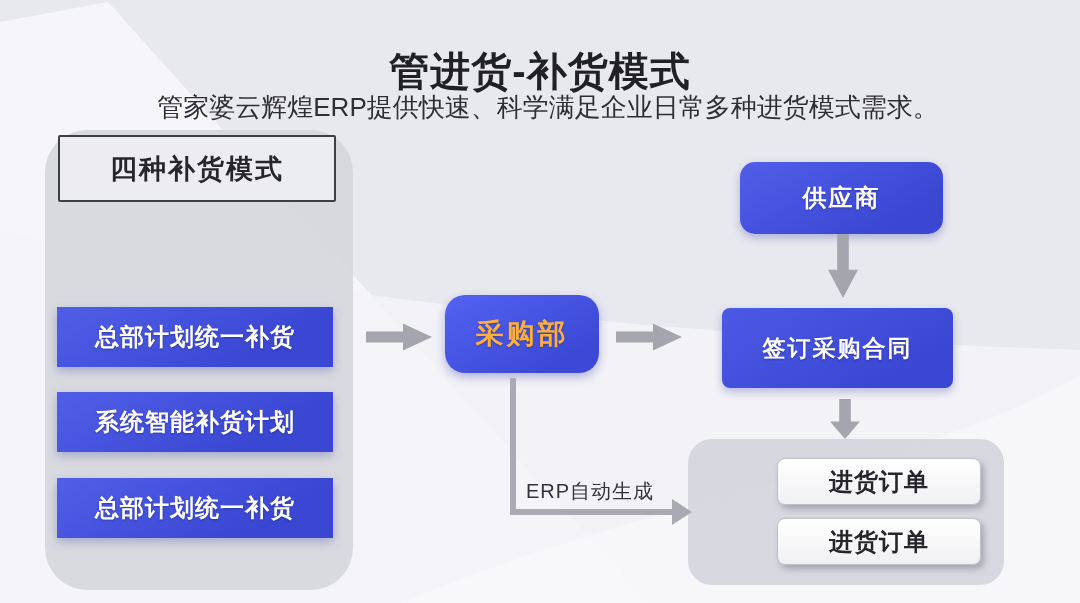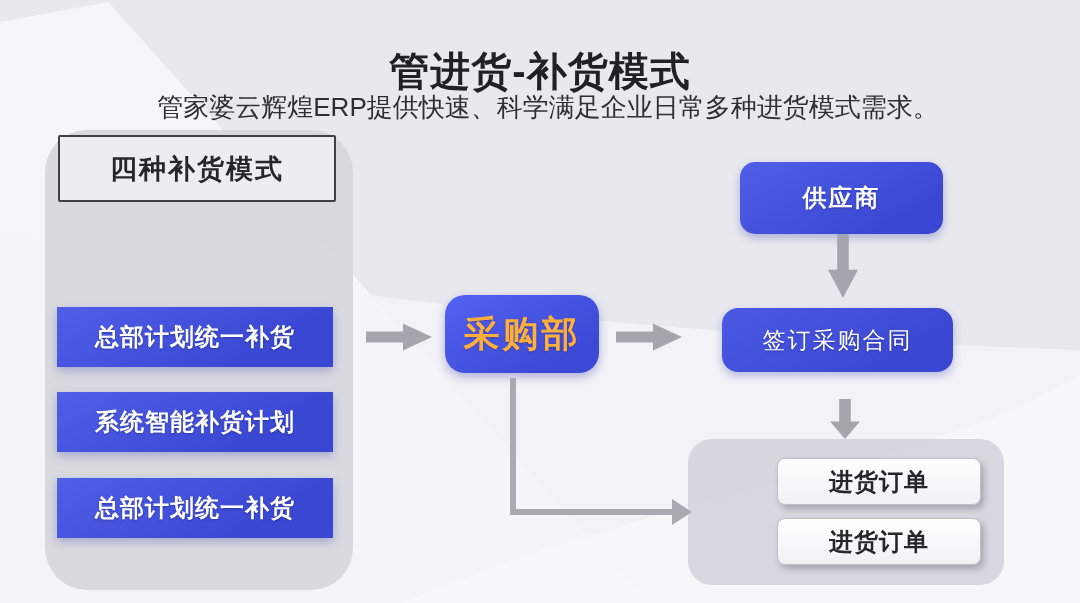--- a/index.html
+++ b/index.html
@@ -53,37 +53,37 @@
   .arrow-into-purchasing{left:366px;top:321px;}
   .arrow-to-contract{left:616px;top:321px;}
   .arrow-supplier-down{left:826px;top:234px;width:34px;height:64px;}
   .arrow-contract-down{left:828px;top:399px;width:34px;height:40px;}
   
   .purchasing{
     position:absolute;left:445px;top:295px;width:154px;height:78px;z-index:2;
     background:linear-gradient(150deg,#5262f2 0%,#3c49d6 80%);
     border-radius:20px;box-shadow:0 4px 10px rgba(45,55,160,.35);
     display:flex;align-items:center;justify-content:center;
-    font-size:36px;font-weight:700;color:#ffb03c;letter-spacing:3px;
+    font-size:28px;font-weight:700;color:#ffb03c;letter-spacing:3px;
     text-shadow:0 1px 2px rgba(60,30,0,.3);
   }
   .supplier{
     position:absolute;left:740px;top:162px;width:203px;height:72px;z-index:2;
     background:linear-gradient(150deg,#505ee8 0%,#3a47d2 80%);
     border-radius:15px;box-shadow:0 4px 9px rgba(45,55,160,.30);
     display:flex;align-items:center;justify-content:center;
     font-size:24px;font-weight:700;color:#ffffff;letter-spacing:2px;
     text-shadow:0 1px 2px rgba(10,15,80,.35);
   }
   .contract{
-    position:absolute;left:722px;top:308px;width:231px;height:64px;z-index:2;
+    position:absolute;left:722px;top:308px;width:231px;height:80px;z-index:2;
     background:linear-gradient(150deg,#4b59e4 0%,#3a47d2 80%);
-    border-radius:16px;box-shadow:0 4px 9px rgba(45,55,160,.30);
+    border-radius:8px;box-shadow:0 4px 9px rgba(45,55,160,.30);
     display:flex;align-items:center;justify-content:center;
-    font-size:23px;font-weight:400;color:#ffffff;letter-spacing:2px;
+    font-size:23px;font-weight:700;color:#ffffff;letter-spacing:2px;
     text-shadow:0 1px 2px rgba(10,15,80,.35);
   }
   
   .outputs-panel{
     position:absolute;left:688px;top:439px;width:316px;height:146px;z-index:2;
     background:rgba(206,207,216,.78);border-radius:24px;
   }
   .output-box{
     position:absolute;left:745px;width:202px;height:45px;z-index:3;
     background:linear-gradient(180deg,#ffffff 0%,#f1f1f4 100%);
@@ -136,14 +136,15 @@
   <div class="contract">签订采购合同</div>
   <div class="arrow-down arrow-contract-down"></div>
 
   <div class="outputs-panel"></div>
   <div class="output-box output-1">进货订单</div>
   <div class="output-box output-2">进货订单</div>
 
   <div class="elbow-v"></div>
   <div class="elbow-h"></div>
   <div class="elbow-head"></div>
+  <div class="erp-label">ERP自动生成</div>
 
 </div>
 
 </body></html>

